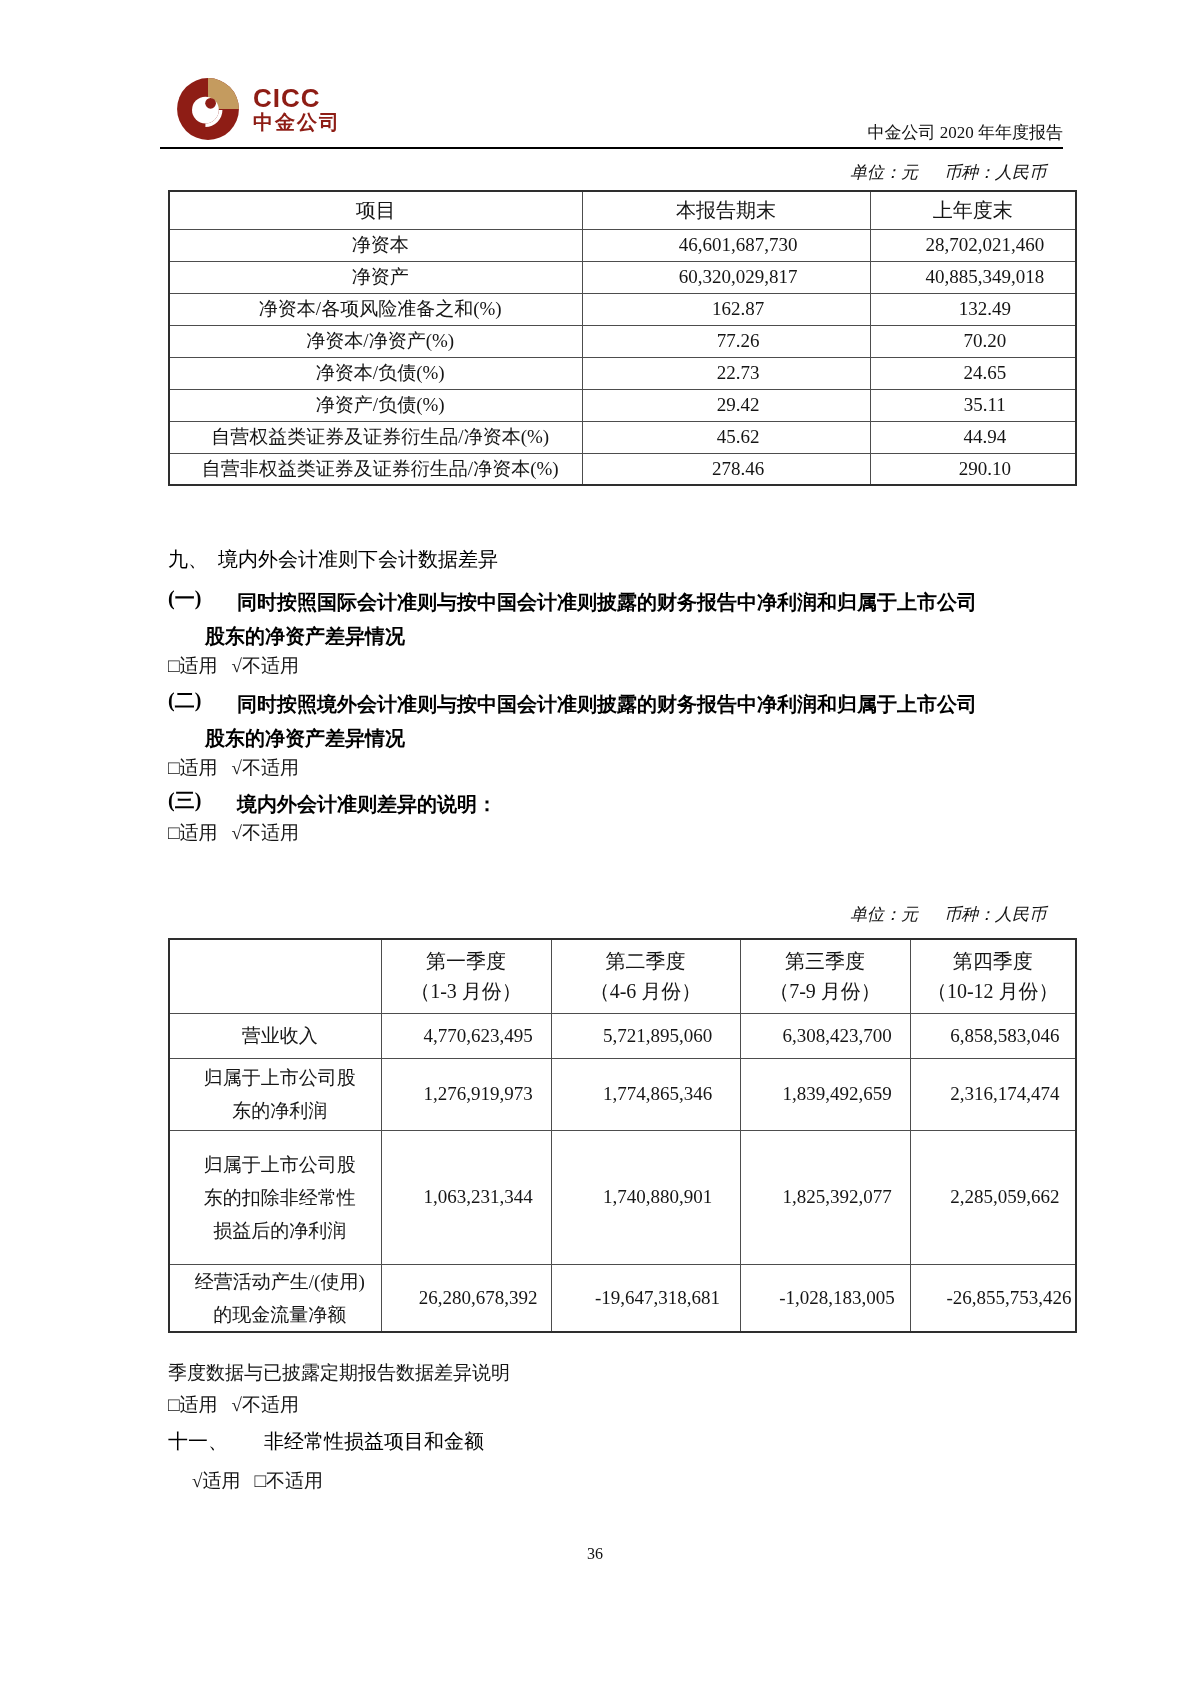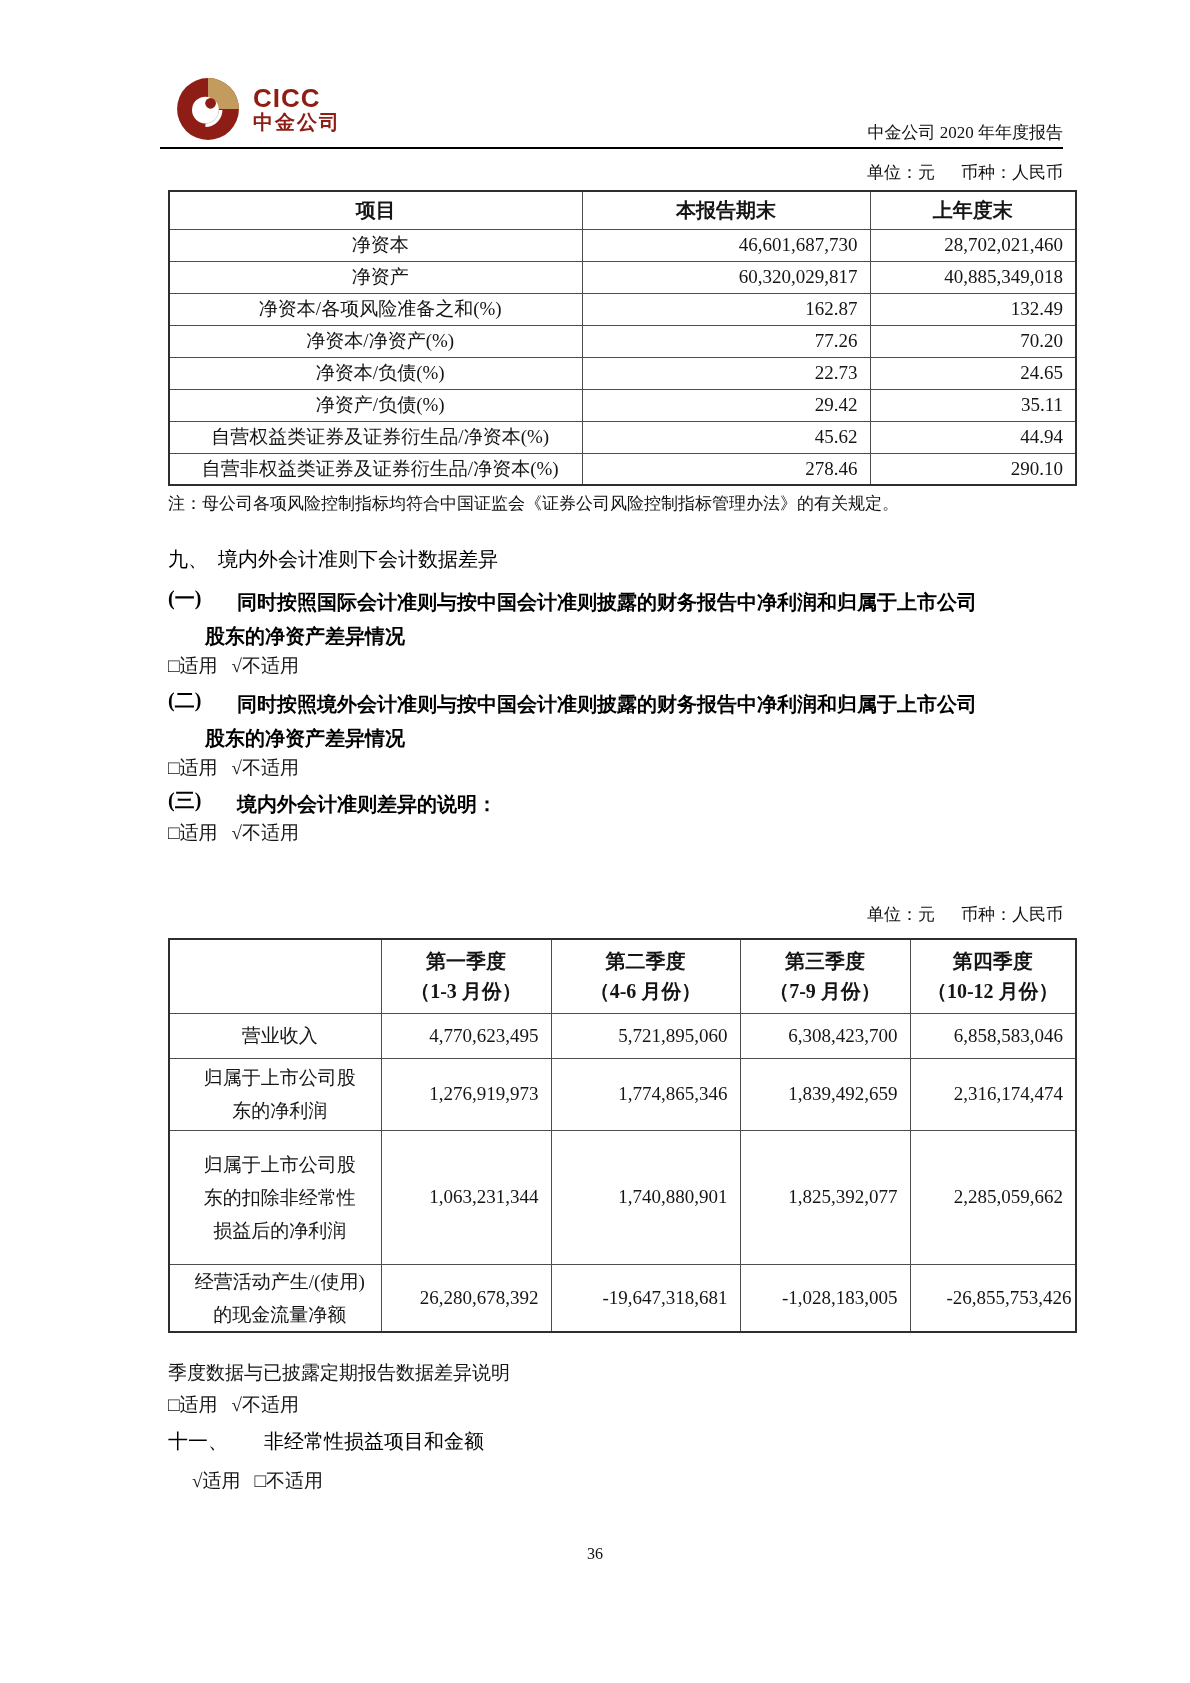--- a/index.html
+++ b/index.html
@@ -11,33 +11,33 @@
   }
 
   
   .logo-block { position:absolute; left:175px; top:76px; display:flex; align-items:center; gap:12px;justify-content:center; }
   .logo-text { font-family:"Liberation Sans","DejaVu Sans",sans-serif; font-weight:bold; color:#8e1d15; line-height:1.05; }
   .logo-text .en { font-size:26px; letter-spacing:1px; }
   .logo-text .cn { font-size:20px; letter-spacing:2px; }
   .doc-title { position:absolute; top:121px; right:127px; font-size:17px; color:#111; }
   .header-rule { position:absolute; top:147px; left:160px; width:903px; height:2px; background:#000; }
 
-  .unit-line { position:absolute; right:127px; font-size:17px; color:#111; }
+  .unit-line { position:absolute; right:144px; font-size:17px; color:#111;font-style:italic; }
   .unit-line .gap { display:inline-block; width:26px; }
   .unit1 { top:161px; }
   .unit2 { top:903px; }
 
   
   table { border-collapse:collapse; table-layout:fixed; background:#fff; }
   .fin-table { position:absolute; left:168px; width:907px; border:2px solid #2e2e2e; }
   .fin-table th, .fin-table td { border:1px solid #4d4d4d; vertical-align:middle; color:#151515; }
-  .fin-table th { font-weight:bold; font-size:20px; text-align:center; }
+  .fin-table th { font-weight:normal; font-size:20px; text-align:center; }
   .fin-table td { font-size:19px; }
   td.item { text-align:center; padding-left:9px; }
-  td.num  { text-align:right; padding-right:12px; font-size:19px;padding-left:36px; }
+  td.num  { text-align:center; padding-right:12px; font-size:19px;padding-left:36px; }
 
   .table1 { top:190px; }
   .table1 thead tr { height:38px; }
   .table1 tbody tr { height:32px; }
 
   .table2 { top:938px; }
   .table2 thead tr { height:74px; }
   .table2 th .hline { line-height:30px; font-size:20px; }
   .table2 tbody tr.r0 { height:45px; }
   .table2 tbody tr.r1 { height:72px; }
@@ -144,21 +144,20 @@
           <td class="num">45.62</td>
           <td class="num">44.94</td>
         </tr>
       <tr>
           <td class="item">自营非权益类证券及证券衍生品/净资本(%)</td>
           <td class="num">278.46</td>
           <td class="num">290.10</td>
         </tr>
     </tbody>
   </table>
-  <div class="table-note">注：母公司各项风险控制指标均符合中国证监会《证券公司风险控制指标管理办法》的有关规定。</div>
 
   <div class="sec-title sec9-title">
     <span class="num">九、</span><span class="txt">境内外会计准则下会计数据差异</span>
   </div>
 
   <div class="sub-item si1">
     <span class="inum">(一)</span>
     <div class="lines">
       <div class="line first">同时按照国际会计准则与按中国会计准则披露的财务报告中净利润和归属于上市公司</div>
       <div class="line">股东的净资产差异情况</div>

